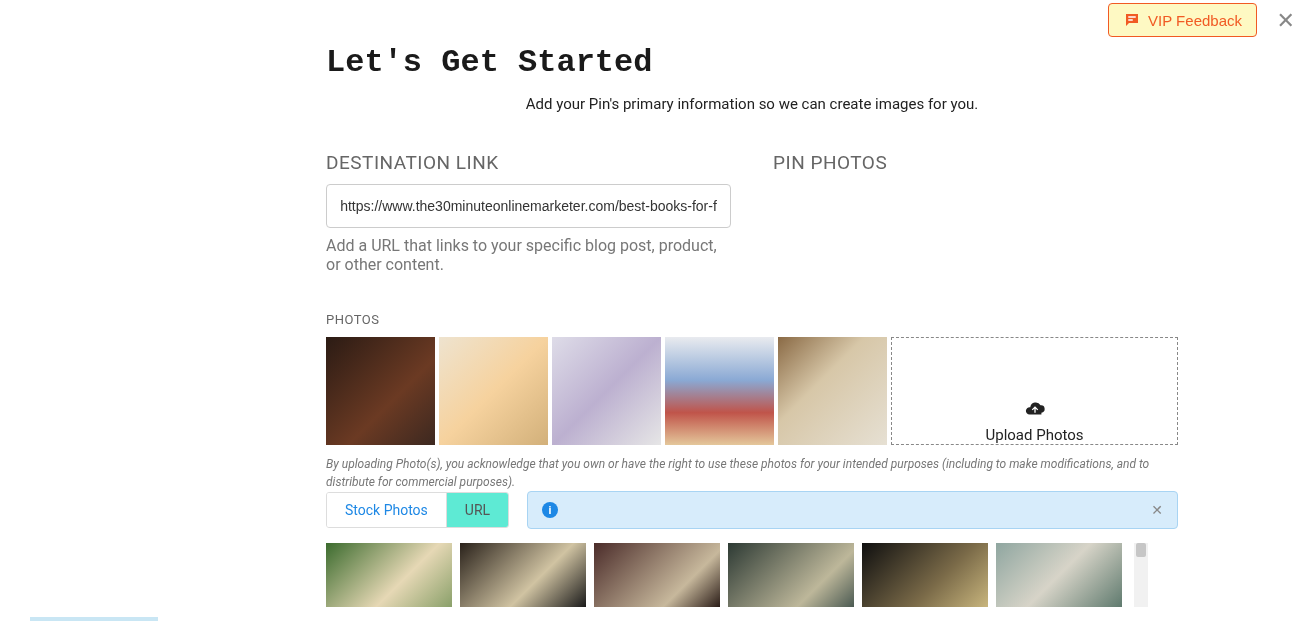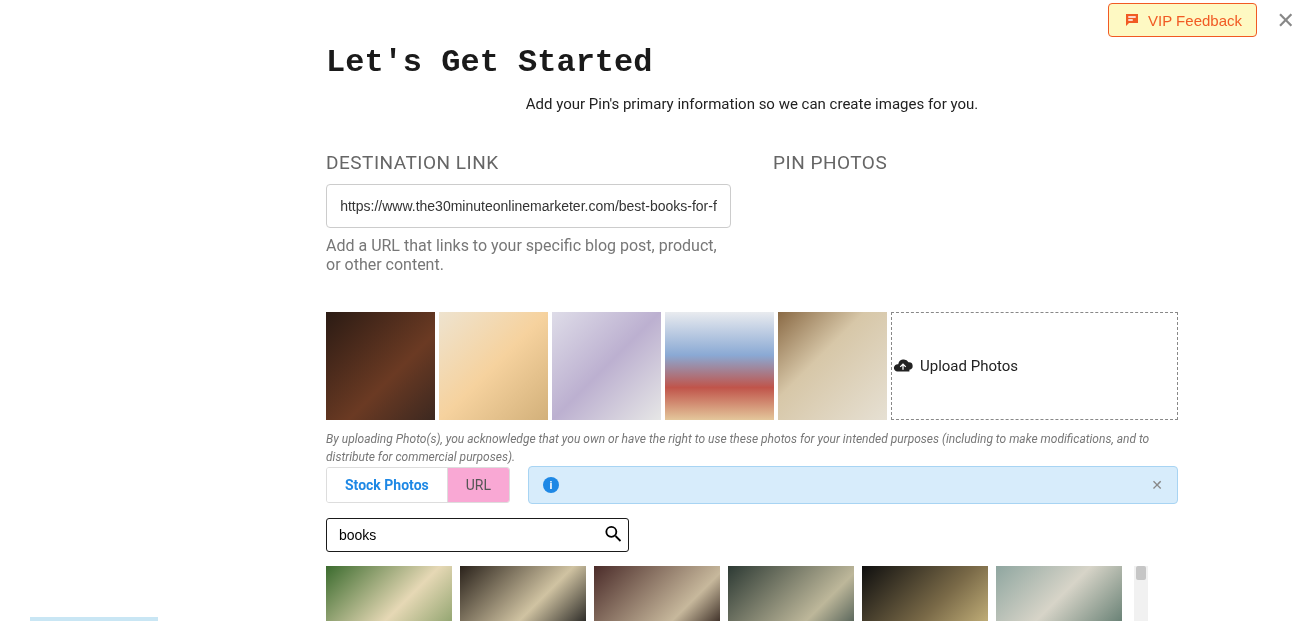--- a/index.html
+++ b/index.html
@@ -91,47 +91,47 @@
   .thumb1 { background: linear-gradient(135deg,#2b1b14 0%,#6b3a23 60%,#3c2820 100%); }
   .thumb2 { background: linear-gradient(135deg,#eee3cf 0%,#f6d29e 50%,#d2b07a 100%); }
   .thumb3 { background: linear-gradient(135deg,#dedce8 0%,#bcb0d0 50%,#e6e6e6 100%); }
   .thumb4 { background: linear-gradient(180deg,#e9ebef 0%,#8aa9d4 40%,#c0544a 70%,#e4c79b 100%); }
   .thumb5 { background: linear-gradient(135deg,#8a6a45 0%,#d7c7a8 40%,#e6e0d3 100%); }
   .upload-box {
     flex: 1;
     min-width: 280px;
     border: 1px dashed #888;
     display: flex;
-    flex-direction: row;
+    flex-direction: column;
     align-items: center;
-    justify-content: flex-start;
+    justify-content: flex-end;
     color: #222;
     font-size: 15px;
     cursor: pointer;
     gap: 6px;
   }
   .upload-box svg { width: 22px; height: 22px; fill:#222; }
   .disclaimer {
     font-size: 12px;
     font-style: italic;
     color: #777;
     line-height: 1.5;
   }
   .tabs-and-tip { display: flex; align-items: center; gap: 18px; margin-bottom: 14px;}
   .tabs { display: inline-flex; border: 1px solid #ddd; border-radius: 3px; overflow: hidden; }
   .tab {
     padding: 9px 18px;
     font-size: 14px;
     color: #555;
-    background: #f9a8d4;
+    background: #5eead4;
     border-right: 1px solid #ddd;
     cursor: pointer;
   }
   .tab:last-child { border-right: none; }
-  .tab.active { color: #1e88e5; background: #fff; font-weight: bold; }
+  .tab.active { color: #1e88e5; background: #fff; }
   .tip {
     flex: 1;
     background: #d7ecfb;
     border: 1px solid #a8d4f3;
     border-radius: 4px;
     padding: 10px 14px;
     display: flex;
     align-items: center;
     gap: 10px;
     font-size: 14px;
@@ -220,20 +220,21 @@
       <span class="field-label">DESTINATION LINK</span>
       <input type="text" class="text-input" value="https://www.the30minuteonlinemarketer.com/best-books-for-f" style="">
       <div class="helper">Add a URL that links to your specific blog post, product, or other content.</div>
     </div>
     <div class="field">
       <span class="field-label">PIN PHOTOS</span>
     </div>
   </div>
 
   <div class="photos-section">
+    <span class="photos-label">PHOTOS</span>
     <div class="photo-row">
       <div class="photo-thumb thumb1"></div>
       <div class="photo-thumb thumb2"></div>
       <div class="photo-thumb thumb3"></div>
       <div class="photo-thumb thumb4"></div>
       <div class="photo-thumb thumb5"></div>
       <div class="upload-box">
         <svg viewBox="0 0 24 24">
             <path d="M19 18H6a4 4 0 1 1 .8-7.93A6 6 0 0 1 18 8a4 4 0 0 1 1 8z"></path>
             <path d="M12 10v6M9 13l3-3 3 3" fill="none" stroke="#fff" stroke-width="1.4"></path>
@@ -247,29 +248,20 @@
       <div class="tabs">
         <div class="tab active">Stock Photos</div>
         <div class="tab">URL</div>
       </div>
       <div class="tip">
         <span class="tip-info">i</span>
         <span class="tip-close">✕</span>
       </div>
     </div>
 
-    <div class="search-wrap">
-      <input type="text" class="search-input" value="books" style="">
-      <button class="search-btn">
-        <svg viewBox="0 0 24 24">
-            <circle cx="10" cy="10" r="6"></circle>
-            <line x1="15" y1="15" x2="21" y2="21"></line>
-          </svg>
-      </button>
-    </div>
 
     <div class="results-area">
       <div class="results-row">
         <div class="result-thumb r1"></div>
         <div class="result-thumb r2"></div>
         <div class="result-thumb r3"></div>
         <div class="result-thumb r4"></div>
         <div class="result-thumb r5"></div>
         <div class="result-thumb r6"></div>
       </div>

